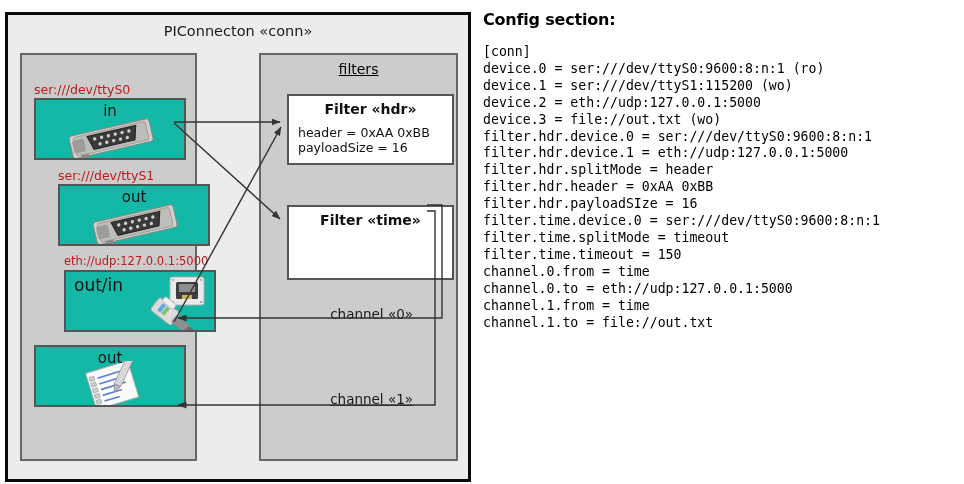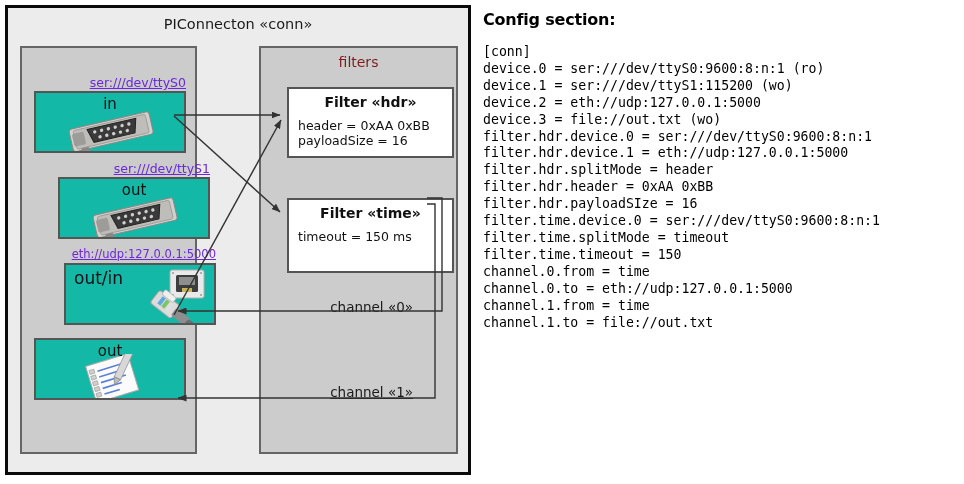--- a/index.html
+++ b/index.html
@@ -1,45 +1,45 @@
 <!DOCTYPE html>
 <html><head>
 <meta charset="utf-8">
 <style>
   html,body{margin:0;padding:0;background:#ffffff;}
   body{width:964px;height:484px;position:relative;overflow:hidden;
        font-family:"DejaVu Sans","Liberation Sans",sans-serif;}
 
   
   #diagram-frame{
-    position:absolute;left:5px;top:5px;width:466px;height:470px;
+    position:absolute;left:5px;top:12px;width:466px;height:470px;
     border:3px solid #0a0a0a;background:#ececec;box-sizing:border-box;
   }
   #diagram-title{
     position:absolute;left:0;top:8px;width:100%;text-align:center;
     font-size:14.5px;color:#1a1a1a;
   }
 
   
   .panel{
     position:absolute;background:#cccccc;border:2px solid #666666;
     box-sizing:border-box;
   }
   #devices-panel{left:12px;top:38px;width:177px;height:408px;}
   #filters-panel{left:251px;top:38px;width:199px;height:408px;}
   .panel-title{
     position:absolute;left:0;top:6px;width:100%;text-align:center;
-    font-size:14px;color:#7f1d1d;
+    font-size:14px;color:#000000;text-decoration:underline;
   }
 
   
   .device{position:absolute;left:12px;width:152px;}
   .device-label{
-    display:block;text-align:right;font-size:12.5px;color:#6d28d9;
-    height:17px;line-height:17px;white-space:nowrap;text-decoration:underline;
+    display:block;text-align:left;font-size:12.5px;color:#b91c1c;
+    height:17px;line-height:17px;white-space:nowrap;
   }
   .device-box{
     position:relative;height:62px;background:#14b8a6;border:2px solid #555555;
     box-sizing:border-box;overflow:hidden;
   }
   .device-io{
     position:absolute;left:0;top:2px;width:100%;text-align:center;
     font-size:15px;color:#111111;z-index:3;
   }
   .device-io.left-io{text-align:left;left:8px;width:auto;font-size:17px;top:3px;}
@@ -230,23 +230,20 @@
     <div class="filter-box" id="filter-hdr">
       <span class="filter-title">Filter «hdr»</span>
       <div class="filter-props">
         <span class="filter-prop">header = 0xAA 0xBB</span>
         <span class="filter-prop">payloadSize = 16</span>
       </div>
     </div>
 
     <div class="filter-box" id="filter-time">
       <span class="filter-title">Filter «time»</span>
-      <div class="filter-props">
-        <span class="filter-prop">timeout = 150 ms</span>
-      </div>
     </div>
   </div>
 
   <div class="channel-label" id="channel-0-label">channel «0»</div>
   <div class="channel-label" id="channel-1-label">channel «1»</div>
 
   <svg id="connectors" viewBox="0 0 466 470">
     <defs>
       <marker id="arrowhead" markerWidth="9" markerHeight="7" refX="8.5" refY="3.5" orient="auto" markerUnits="userSpaceOnUse">
         <path d="M0 0 L9 3.5 L0 7 z" fill="#333333"></path>

